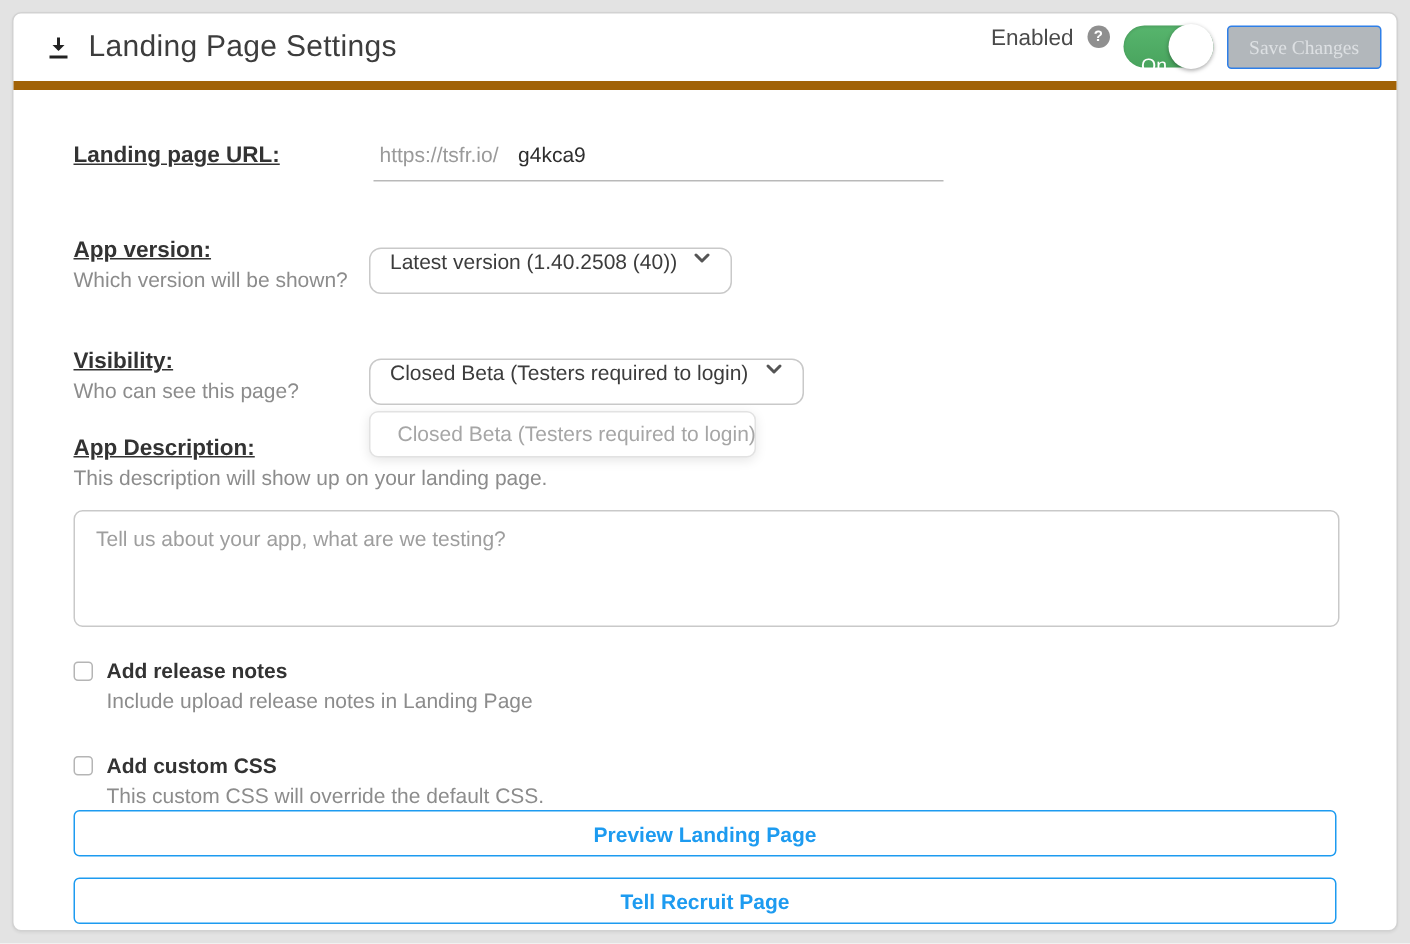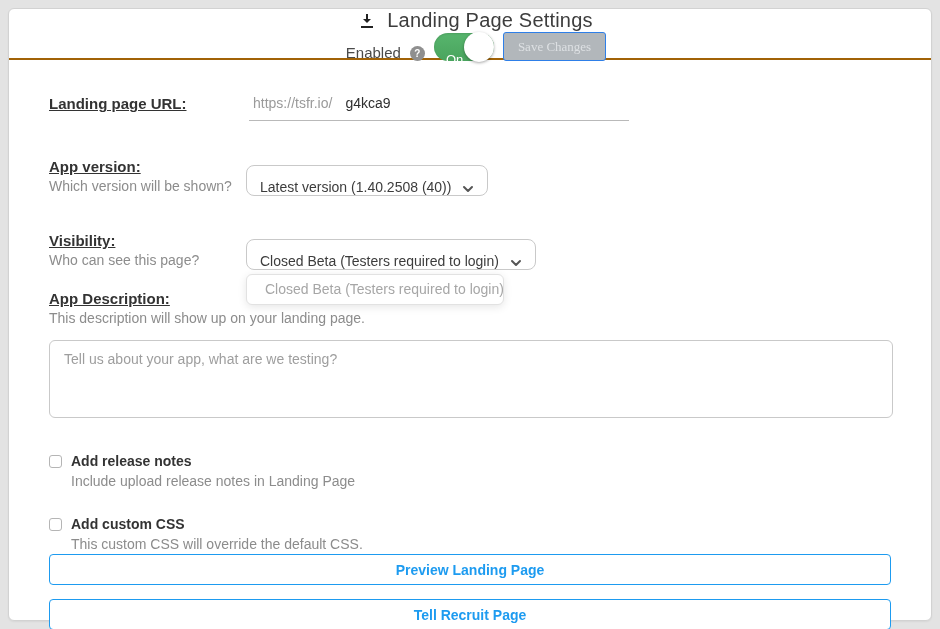--- a/index.html
+++ b/index.html
@@ -16,27 +16,26 @@
     background:#fff;
     border:1px solid #d2d2d2;
     border-radius:6px;
     box-shadow:0 1px 2px rgba(0,0,0,0.06);
     overflow:visible;
   }
   
   .header {
     display:flex; align-items:center; justify-content:space-between;
     height:51px; padding:0 10px 0 22px;
-    border-bottom:2px solid #a16207;
-    flex-direction:column;
+    border-bottom:6px solid #a16207;
   }
   .header-left { display:flex; align-items:center; gap:12px; }
   .dl-icon { display:inline-flex; width:16px; height:16px; color:#222; }
   .page-title { font-size:20px; color:#3d3d3d; letter-spacing:0.2px; }
-  .header-right { display:flex; align-items:flex-end; gap:9px; }
+  .header-right { display:flex; align-items:flex-start; gap:9px; }
   .enabled-label { font-size:15px; color:#4a4a4a; }
   .help-badge {
     width:15px; height:15px; border-radius:50%;
     background:#8f8f8f; color:#fff; font-size:10px; font-weight:bold;
     display:flex; align-items:center; justify-content:center;
     cursor:default;
   }
   .toggle {
     position:relative; width:60px; height:28px; border-radius:14px;
     background:linear-gradient(#57b56d,#49a45e);
@@ -75,21 +74,21 @@
     padding:2px 0 9px 4px; cursor:text;
   }
   .url-prefix { font-size:14px; color:#9a9a9a; }
   .url-value { font-size:14px; color:#2e2e2e; margin-left:13px; }
   
   .setting-row { display:flex; align-items:flex-start; }
   .setting-row .label-col { width:197px; }
   .row-appversion { margin-top:37px; }
   .row-visibility { margin-top:36px; }
   .select-btn {
-    display:inline-flex; align-items:flex-end; gap:11px;
+    display:inline-flex; align-items:flex-start; gap:11px;
     height:31px; padding:0 13px;
     background:#fff;
     border:1px solid #c9c9c9; border-radius:8px;
     font-size:14px; color:#3c3c3c;
     font-family:"Liberation Sans", sans-serif;
     margin-top:7px;
     cursor:pointer; white-space:nowrap;
   }
   .chevron { display:inline-flex; width:12px; height:12px; color:#555; }
   .select-wrap { position:relative; }
@@ -114,21 +113,21 @@
     width:844px; height:78px;
     border:1px solid #c9c9c9; border-radius:6px;
     padding:10px 14px;
     font-family:"Liberation Sans", sans-serif;
     font-size:14px; color:#0369a1;
     resize:none; outline:none;
     display:block;
   }
   .textarea::placeholder { color:#9e9e9e; }
   
-  .check-group { margin-top:35px; }
+  .check-group { margin-top:21px; }
   .check-group.second { margin-top:27px; }
   .check-line { display:flex; align-items:center; gap:9px; }
   .checkbox {
     appearance:none; -webkit-appearance:none;
     width:13px; height:13px;
     border:1px solid #b5b5b5; border-radius:3px;
     background:#fff; cursor:pointer; margin:0;
   }
   .check-label { font-size:14px; font-weight:600; color:#333; cursor:pointer; }
   .check-hint { font-size:14px; color:#8c8c8c; margin:4px 0 0 22px; }

